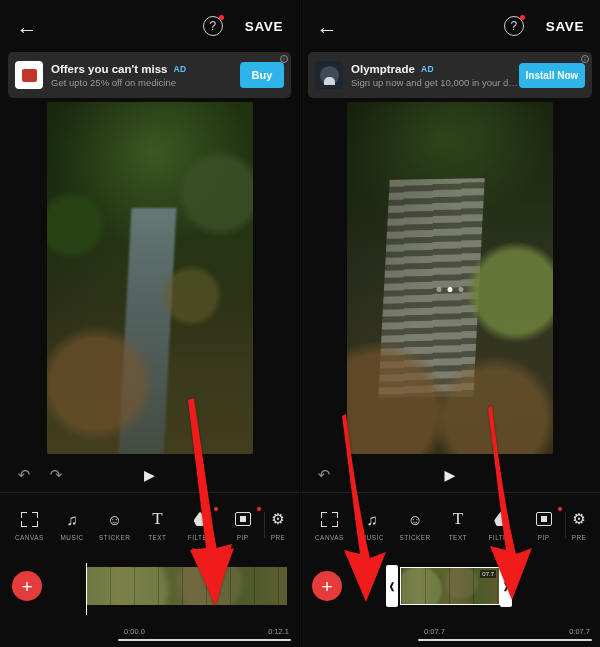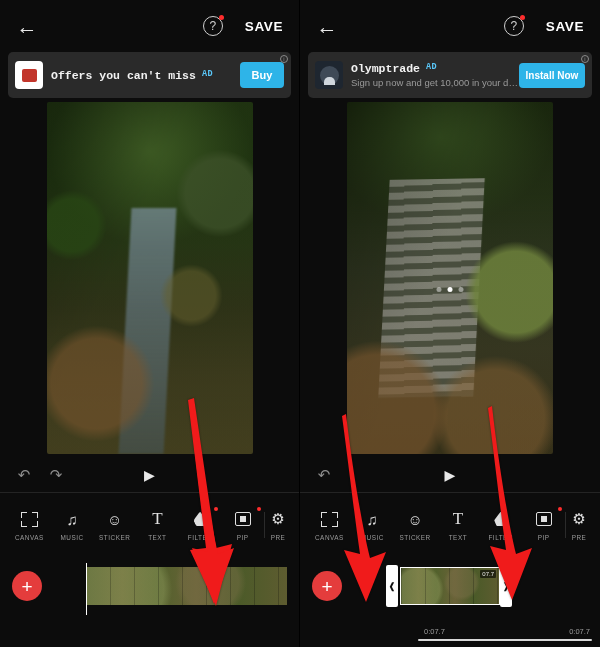--- a/index.html
+++ b/index.html
@@ -82,21 +82,21 @@
   .ad-thumb .circ {
     width: 19px; height: 19px; border-radius: 50%;
     background: #3f4a57;
     display: flex; align-items: flex-end; justify-content: center;
   }
   .ad-thumb .circ::after {
     content: ""; width: 11px; height: 8px;
     background: #cfd6dd; border-radius: 5px 5px 0 0;
   }
   .ad-text { flex: 1; margin-left: 8px; min-width: 0; }
-  .ad-title-row { display: flex; align-items: flex-start; gap: 6px; font-family: Liberation Mono, monospace; }
+  .ad-title-row { display: flex; align-items: center; gap: 6px; }
   .ad-title {
     color: #f2f2f2; font-size: 11.5px; font-weight: 600;
     white-space: nowrap; overflow: hidden; text-overflow: ellipsis;
   }
   .ad-badge {
     color: #5ac8fa; font-size: 8.5px; font-weight: 700;
     letter-spacing: 0.4px;
   }
   .ad-sub {
     color: #9a9a9a; font-size: 9.5px; margin-top: 2px;
@@ -375,20 +375,21 @@
 
     <div class="ad">
       <div class="ad-thumb">
           <div class="sq"></div>
         </div>
       <div class="ad-text">
         <div class="ad-title-row">
           <div class="ad-title">Offers you can't miss</div>
           <div class="ad-badge">AD</div>
         </div>
+        <div class="ad-sub">Get upto 25% off on medicine</div>
       </div>
       <div class="ad-cta">Buy</div>
       <div class="ad-info">i</div>
     </div>
 
     <div class="preview-area">
       <div class="video forest-a"></div>
     </div>
 
     <div class="playrow">
@@ -446,20 +447,25 @@
     <div class="timeline">
       <div class="add-btn">+</div>
       <div class="track">
         <div class="clip" style="left:28px; right:0;">
           <div class="frames"></div>
         </div>
         <div class="playhead" style="left:28px;"></div>
       </div>
     </div>
 
+    <div class="times">
+      <div class="t" style="left:124px;">0:00.0</div>
+      <div class="t" style="right:10px;">0:12.1</div>
+      <div class="scrollbar" style="left:118px; right:8px;"></div>
+    </div>
 
     <svg class="arrow" style="left:186px; top:398px;" width="70" height="208" viewBox="0 0 70 208">
       <path d="M8 0 L30 150 L46 146 L30 208 L4 152 L20 150 L2 2 Z" fill="#f01b1b"></path>
       <path d="M6 4 C14 60 24 120 32 156 L48 150 L28 206 L6 150 L22 154 C16 112 8 54 4 6 Z" fill="#f01b1b"></path>
     </svg>
   </div>
 
   <div class="screen right">
 
     <div class="topbar">

